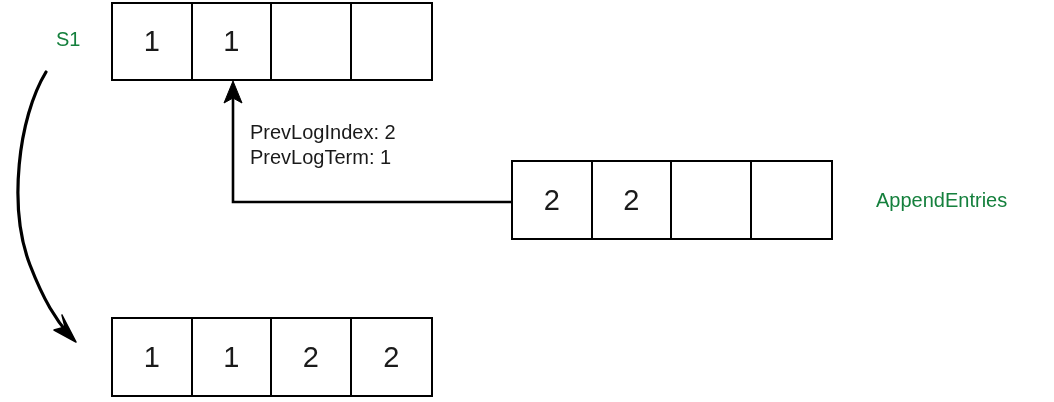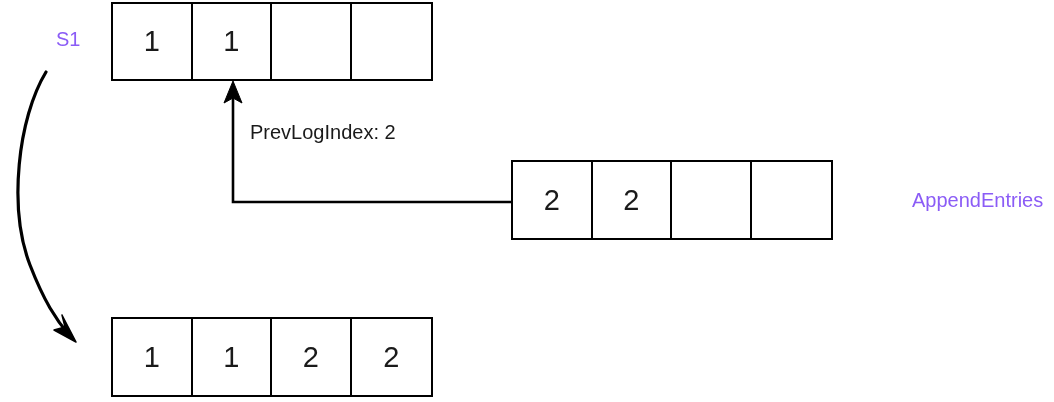--- a/index.html
+++ b/index.html
@@ -47,24 +47,24 @@
   #log-s1 .cell       { width: 80px; height: 100%; }
   #log-appended .cell { width: 80px; height: 100%; }
   #log-result .cell   { width: 80px; height: 100%; }
 
   
   .label {
     position: absolute;
     font-size: 20px;
     line-height: 24px;
     white-space: nowrap;
-    color: #8b5cf6;
+    color: #15803d;
   }
   #label-s1            { left: 56px;  top: 27px; }
-  #label-appendentries { left: 876px; top: 188px; margin-left: 36px; }
+  #label-appendentries { left: 876px; top: 188px; }
 
   #rpc-fields {
     position: absolute;
     left: 250px;
     top: 120px;
     width: 240px;
     text-align: left;
   }
   #rpc-fields .label-line {
     position: static;
@@ -93,20 +93,21 @@
 
   <div class="log" id="log-s1">
     <div class="cell">1</div>
     <div class="cell">1</div>
     <div class="cell"></div>
     <div class="cell"></div>
   </div>
 
   <div id="rpc-fields">
     <span class="label-line">PrevLogIndex: 2</span>
+    <span class="label-line">PrevLogTerm: 1</span>
   </div>
 
   <div class="log" id="log-appended">
     <div class="cell">2</div>
     <div class="cell">2</div>
     <div class="cell"></div>
     <div class="cell"></div>
   </div>
 
   <div class="label" id="label-appendentries">AppendEntries</div>

